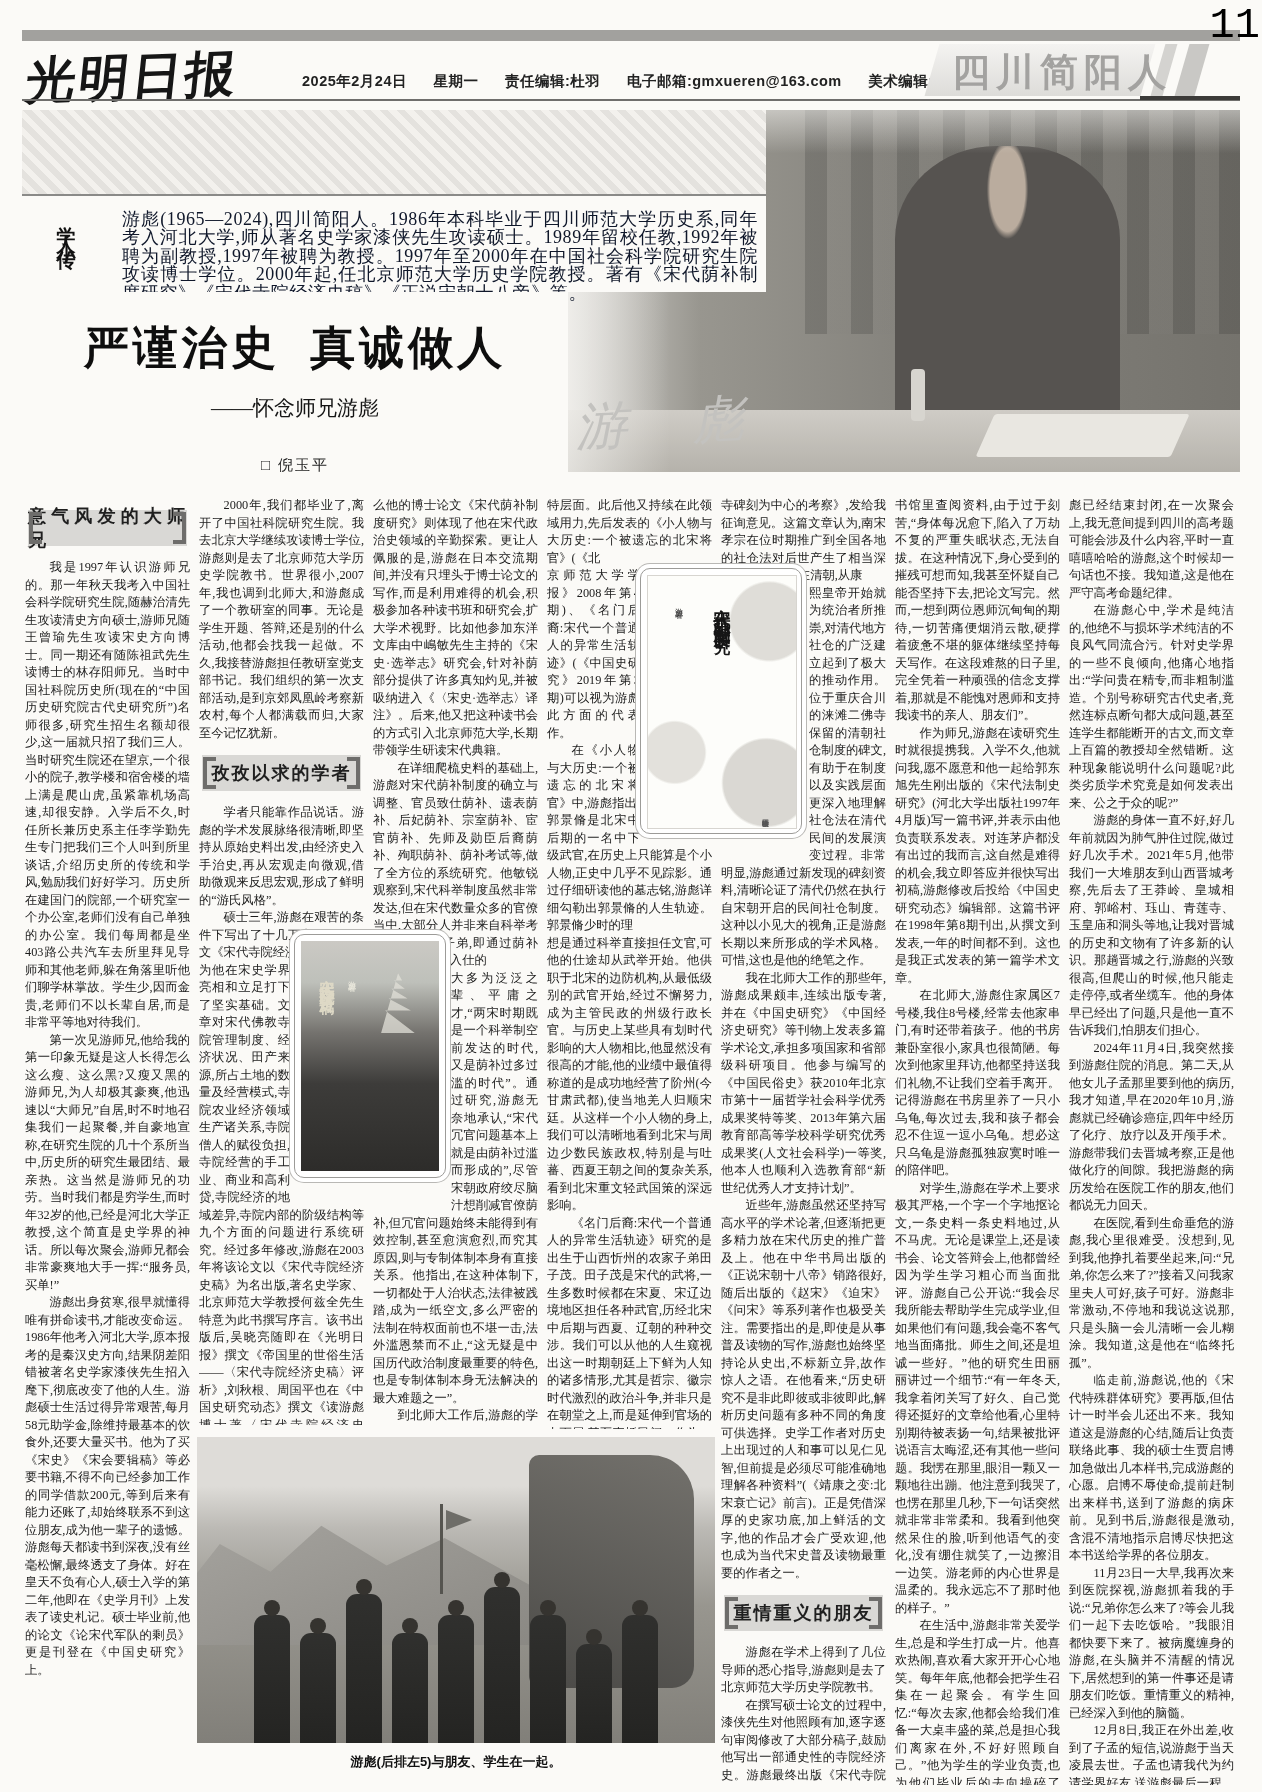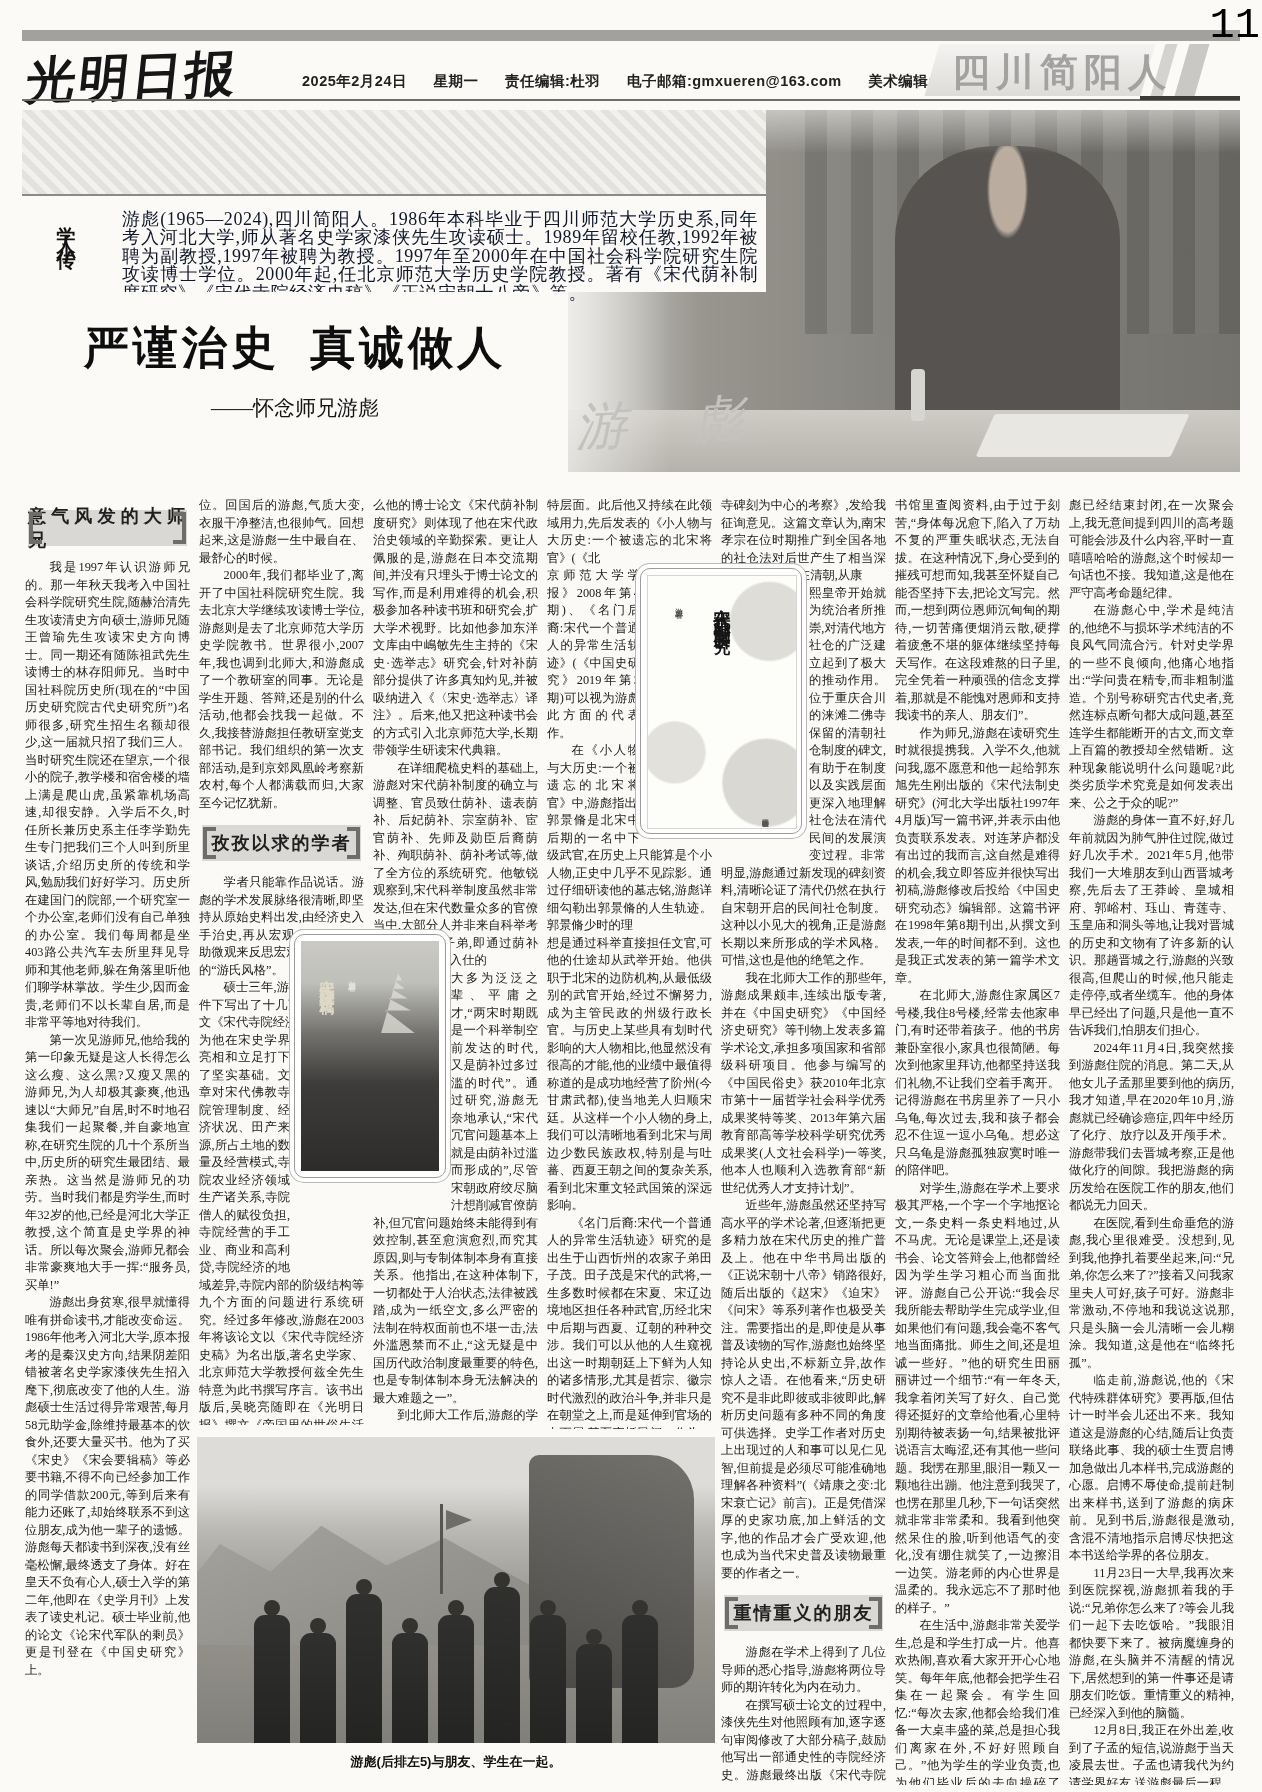--- a/index.html
+++ b/index.html
@@ -143,32 +143,32 @@
 
   <div id="bio-box">
     <div id="bio-pattern"></div>
     <div id="bio-label">学人小传</div>
     <div id="bio-text">游彪(1965—2024),四川简阳人。1986年本科毕业于四川师范大学历史系,同年考入河北大学,师从著名史学家漆侠先生攻读硕士。1989年留校任教,1992年被聘为副教授,1997年被聘为教授。1997年至2000年在中国社会科学院研究生院攻读博士学位。2000年起,任北京师范大学历史学院教授。著有《宋代荫补制度研究》《宋代寺院经济史稿》《正说宋朝十八帝》等。</div>
   </div>
 
   <div id="headline-box">
     <div id="main-title">严谨治史  真诚做人</div>
     <div id="sub-title">——怀念师兄游彪</div>
+    <div id="byline">□ 倪玉平</div>
   </div>
 
   <div class="col" id="col1">
     <div class="subhead">意气风发的大师兄</div>
     <p>我是1997年认识游师兄的。那一年秋天我考入中国社会科学院研究生院,随赫治清先生攻读清史方向硕士,游师兄随王曾瑜先生攻读宋史方向博士。同一期还有随陈祖武先生读博士的林存阳师兄。当时中国社科院历史所(现在的“中国历史研究院古代史研究所”)名师很多,研究生招生名额却很少,这一届就只招了我们三人。当时研究生院还在望京,一个很小的院子,教学楼和宿舍楼的墙上满是爬山虎,虽紧靠机场高速,却很安静。入学后不久,时任所长兼历史系主任李学勤先生专门把我们三个人叫到所里谈话,介绍历史所的传统和学风,勉励我们好好学习。历史所在建国门的院部,一个研究室一个办公室,老师们没有自己单独的办公室。我们每周都是坐403路公共汽车去所里拜见导师和其他老师,躲在角落里听他们聊学林掌故。学生少,因而金贵,老师们不以长辈自居,而是非常平等地对待我们。</p>
     <p>第一次见游师兄,他给我的第一印象无疑是这人长得怎么这么瘦、这么黑?又瘦又黑的游师兄,为人却极其豪爽,他迅速以“大师兄”自居,时不时地召集我们一起聚餐,并自豪地宣称,在研究生院的几十个系所当中,历史所的研究生最团结、最亲热。这当然是游师兄的功劳。当时我们都是穷学生,而时年32岁的他,已经是河北大学正教授,这个简直是史学界的神话。所以每次聚会,游师兄都会非常豪爽地大手一挥:“服务员,买单!”</p>
     <p>游彪出身贫寒,很早就懂得唯有拼命读书,才能改变命运。1986年他考入河北大学,原本报考的是秦汉史方向,结果阴差阳错被著名史学家漆侠先生招入麾下,彻底改变了他的人生。游彪硕士生活过得异常艰苦,每月58元助学金,除维持最基本的饮食外,还要大量买书。他为了买《宋史》《宋会要辑稿》等必要书籍,不得不向已经参加工作的同学借款200元,等到后来有能力还账了,却始终联系不到这位朋友,成为他一辈子的遗憾。游彪每天都读书到深夜,没有丝毫松懈,最终透支了身体。好在皇天不负有心人,硕士入学的第二年,他即在《史学月刊》上发表了读史札记。硕士毕业前,他的论文《论宋代军队的剩员》更是刊登在《中国史研究》上。</p>
 
   </div>
 
   <div class="col" id="col2">
-    <p class="noind">位。回国后的游彪,气质大变,衣服干净整洁,也很帅气。回想起来,这是游彪一生中最自在、最舒心的时候。</p>
     <p>2000年,我们都毕业了,离开了中国社科院研究生院。我去北京大学继续攻读博士学位,游彪则是去了北京师范大学历史学院教书。世界很小,2007年,我也调到北师大,和游彪成了一个教研室的同事。无论是学生开题、答辩,还是别的什么活动,他都会找我一起做。不久,我接替游彪担任教研室党支部书记。我们组织的第一次支部活动,是到京郊凤凰岭考察新农村,每个人都满载而归,大家至今记忆犹新。</p>
     <div class="subhead">孜孜以求的学者</div>
     <p>学者只能靠作品说话。游彪的学术发展脉络很清晰,即坚持从原始史料出发,由经济史入手治史,再从宏观走向微观,借助微观来反思宏观,形成了鲜明的“游氏风格”。</p>
     <p>硕士三年,游彪在艰苦的条件下写出了十几万字的毕业论文《宋代寺院经济研究》,</p>
     <div>
       <span class="spr"></span>
       <p class="noind">为他在宋史学界亮相和立足打下了坚实基础。文章对宋代佛教寺院管理制度、经济状况、田产来源,所占土地的数量及经营模式,寺院农业经济领域生产诸关系,寺院僧人的赋役负担,寺院经营的手工业、商业和高利贷,寺院经济的地域差异,寺院内部的阶级结构等九个方面的问题进行系统研究。经过多年修改,游彪在2003年将该论文以《宋代寺院经济史稿》为名出版,著名史学家、北京师范大学教授何兹全先生特意为此书撰写序言。该书出版后,吴晓亮随即在《光明日报》撰文《帝国里的世俗生活——〈宋代寺院经济史稿〉评析》,刘秋根、周国平也在《中国史研究动态》撰文《读游彪博士著〈宋代寺院经济史稿〉》,都给予非常充分的肯定。最近,我看到网上有评论说:作为30年前的硕士论文,即使放在今天充当优秀博论也绰绰有余。</p>
     </div>
 
   </div>
@@ -197,21 +197,21 @@
 
   <div class="col" id="col5">
     <p class="noind">寺碑刻为中心的考察》,发给我征询意见。这篇文章认为,南宋孝宗在位时期推广到全国各地的社仓法对后世产生了相当深远的影响,尤其在清朝,从康</p>
     <div>
       <span class="spl2"></span>
       <p class="noind">熙皇帝开始就为统治者所推崇,对清代地方社仓的广泛建立起到了极大的推动作用。位于重庆合川的涞滩二佛寺保留的清朝社仓制度的碑文,有助于在制度以及实践层面更深入地理解社仓法在清代民间的发展演变过程。非常明显,游彪通过新发现的碑刻资料,清晰论证了清代仍然在执行自宋朝开启的民间社仓制度。这种以小见大的视角,正是游彪长期以来所形成的学术风格。可惜,这也是他的绝笔之作。</p>
     </div>
     <p>我在北师大工作的那些年,游彪成果颇丰,连续出版专著,并在《中国史研究》《中国经济史研究》等刊物上发表多篇学术论文,承担多项国家和省部级科研项目。他参与编写的《中国民俗史》获2010年北京市第十一届哲学社会科学优秀成果奖特等奖、2013年第六届教育部高等学校科学研究优秀成果奖(人文社会科学)一等奖,他本人也顺利入选教育部“新世纪优秀人才支持计划”。</p>
     <p>近些年,游彪虽然还坚持写高水平的学术论著,但逐渐把更多精力放在宋代历史的推广普及上。他在中华书局出版的《正说宋朝十八帝》销路很好,随后出版的《赵宋》《迫宋》《问宋》等系列著作也极受关注。需要指出的是,即使是从事普及读物的写作,游彪也始终坚持论从史出,不标新立异,故作惊人之语。在他看来,“历史研究不是非此即彼或非彼即此,解析历史问题有多种不同的角度可供选择。史学工作者对历史上出现过的人和事可以见仁见智,但前提是必须尽可能准确地理解各种资料”(《靖康之变:北宋衰亡记》前言)。正是凭借深厚的史家功底,加上鲜活的文字,他的作品才会广受欢迎,他也成为当代宋史普及读物最重要的作者之一。</p>
     <div class="subhead">重情重义的朋友</div>
-    <p>游彪在学术上得到了几位导师的悉心指导,游彪将两位导师的期许转化为内在动力。</p>
+    <p>游彪在学术上得到了几位导师的悉心指导,游彪则是去了北京师范大学历史学院教书。</p>
     <p>在撰写硕士论文的过程中,漆侠先生对他照顾有加,逐字逐句审阅修改了大部分稿子,鼓励他写出一部通史性的寺院经济史。游彪最终出版《宋代寺院经济史稿》一书,也是为了完成漆先生之重托。他在该书的后记中写道:“恩师泉下有知,定能想到您尚有个不肖弟子在等着您批评呢。”王曾瑜先生对游彪有极高的期许,在给游彪的博士论文《宋代荫补制度研究》撰写的序言中,他写道:“学生超过老师,是师生的共同光荣,超不过老师,则是师生的共同耻辱……愿游彪同志以高标准自勉自律,力争取得更大的学术成就。”游彪将两位导师的期许转化为内在动力。在东京访问期间,他成天泡在早稻田大学图</p>
   </div>
 
   <div class="col" id="col6">
     <p class="noind">书馆里查阅资料,由于过于刻苦,“身体每况愈下,陷入了万劫不复的严重失眠状态,无法自拔。在这种情况下,身心受到的摧残可想而知,我甚至怀疑自己能否坚持下去,把论文写完。然而,一想到两位恩师沉甸甸的期待,一切苦痛便烟消云散,硬撑着疲惫不堪的躯体继续坚持每天写作。在这段难熬的日子里,完全凭着一种顽强的信念支撑着,那就是不能愧对恩师和支持我读书的亲人、朋友们”。</p>
     <p>作为师兄,游彪在读研究生时就很提携我。入学不久,他就问我,愿不愿意和他一起给郭东旭先生刚出版的《宋代法制史研究》(河北大学出版社1997年4月版)写一篇书评,并表示由他负责联系发表。对连茅庐都没有出过的我而言,这自然是难得的机会,我立即答应并很快写出初稿,游彪修改后投给《中国史研究动态》编辑部。这篇书评在1998年第8期刊出,从撰文到发表,一年的时间都不到。这也是我正式发表的第一篇学术文章。</p>
     <p>在北师大,游彪住家属区7号楼,我住8号楼,经常去他家串门,有时还带着孩子。他的书房兼卧室很小,家具也很简陋。每次到他家里拜访,他都坚持送我们礼物,不让我们空着手离开。记得游彪在书房里养了一只小乌龟,每次过去,我和孩子都会忍不住逗一逗小乌龟。想必这只乌龟是游彪孤独寂寞时唯一的陪伴吧。</p>
     <p>对学生,游彪在学术上要求极其严格,一个字一个字地抠论文,一条史料一条史料地过,从不马虎。无论是课堂上,还是读书会、论文答辩会上,他都曾经因为学生学习粗心而当面批评。游彪自己公开说:“我会尽我所能去帮助学生完成学业,但如果他们有问题,我会毫不客气地当面痛批。师生之间,还是坦诚一些好。”他的研究生田丽丽讲过一个细节:“有一年冬天,我拿着闭关写了好久、自己觉得还挺好的文章给他看,心里特别期待被表扬一句,结果被批评说语言太晦涩,还有其他一些问题。我愣在那里,眼泪一颗又一颗地往出蹦。他注意到我哭了,也愣在那里几秒,下一句话突然就非常非常柔和。我看到他突然呆住的脸,听到他语气的变化,没有绷住就笑了,一边擦泪一边笑。游老师的内心世界是温柔的。我永远忘不了那时他的样子。”</p>
     <p>在生活中,游彪非常关爱学生,总是和学生打成一片。他喜欢热闹,喜欢看大家开开心心地笑。每年年底,他都会把学生召集在一起聚会。有学生回忆:“每次去家,他都会给我们准备一大桌丰盛的菜,总是担心我们离家在外,不好好照顾自己。”他为学生的学业负责,也为他们毕业后的去向操碎了心。如果谁在工作中受了委屈,游彪会第一时间冲上前,为他打抱不平。一年暑假,他应邀去邯郸讲学,准备顺路去看望一名他教过没多久、后来因故瘫痪的学生。不想下了大暴雨,去往乡镇的公交车都停运了,他就自己雇车到乡下,不仅留下了钱,还联系当地有关方面请求多照顾这名学生。</p>
 

